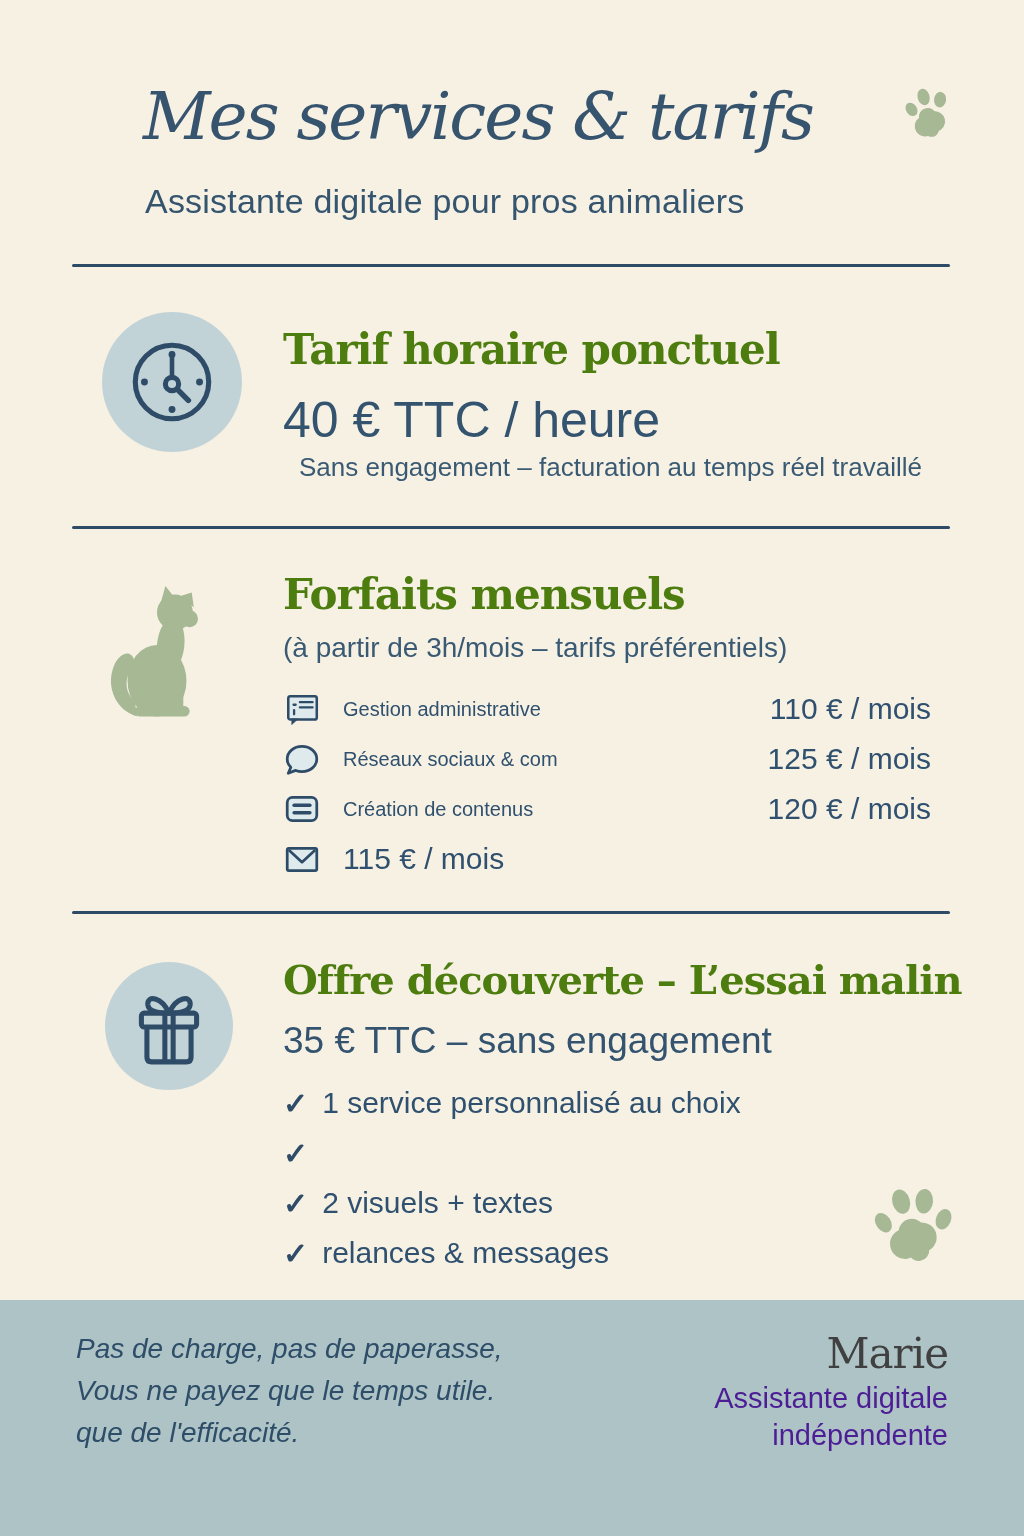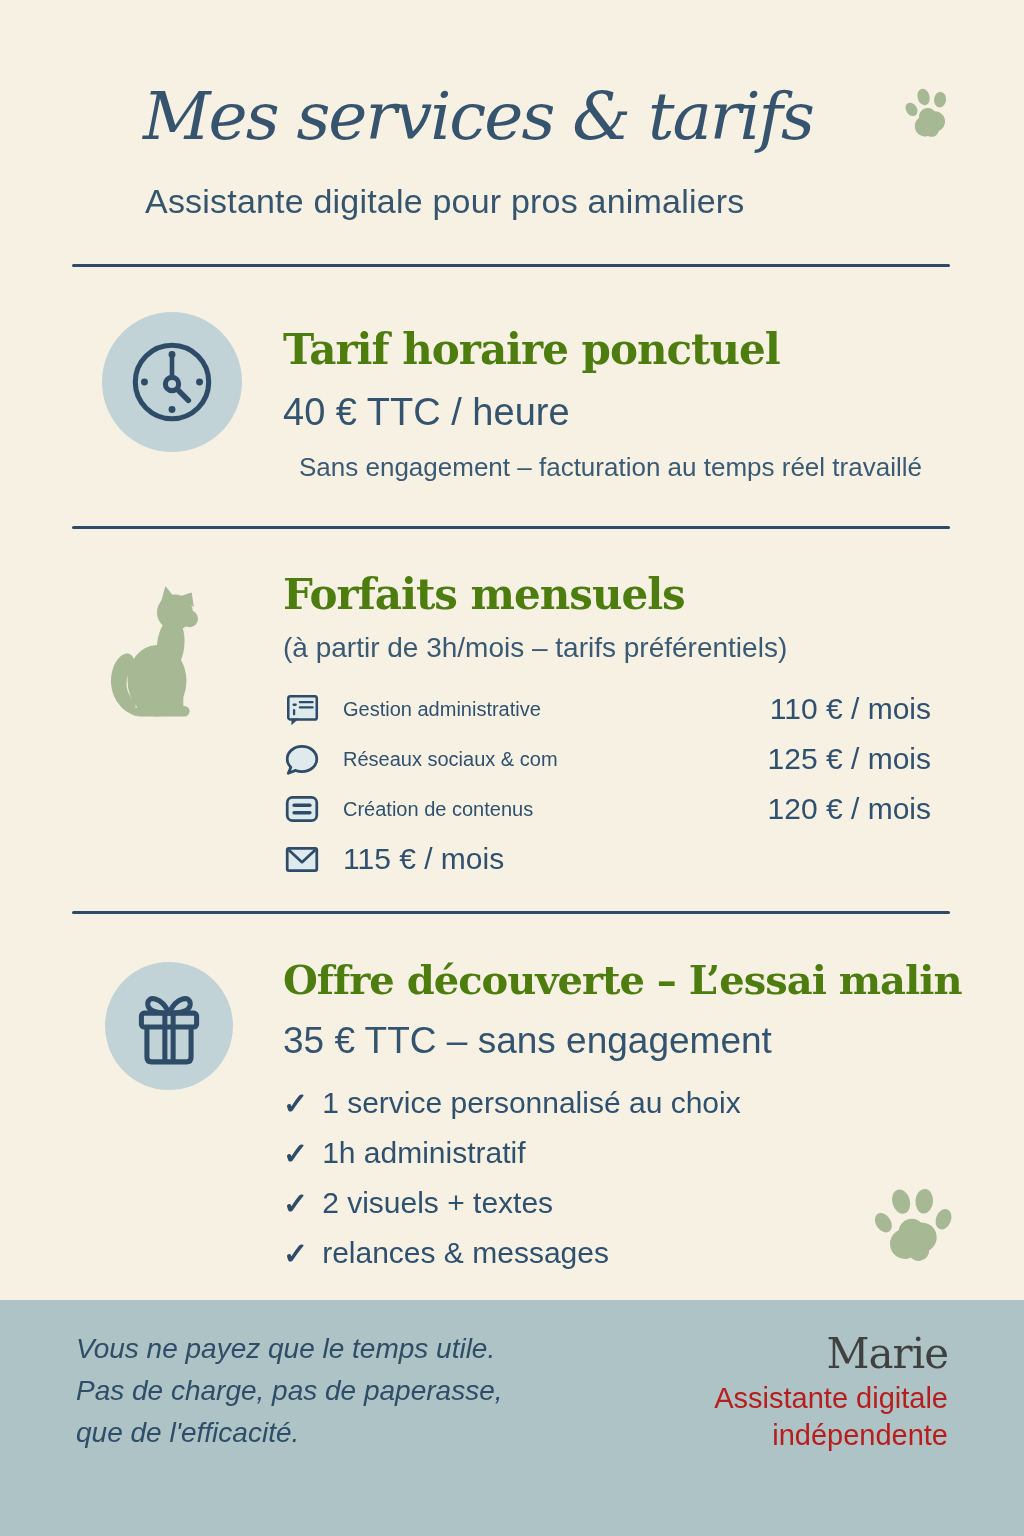--- a/index.html
+++ b/index.html
@@ -27,21 +27,21 @@
   .circle-clock{left:102px;top:312px;width:140px;height:140px;}
   .circle-gift{left:105px;top:962px;width:128px;height:128px;}
   
   .section-title{
     font-family:"DejaVu Serif", serif;font-weight:700;color:#4d7c0f;
     font-size:42px;letter-spacing:-1px;white-space:nowrap;
   }
   .t1{left:283px;top:325px;}
   .t2{left:283px;top:570px;}
   .t3{left:283px;top:956px;font-size:40px;}
-  .price-line{font-size:38px;font-weight:500;color:#33536f;white-space:nowrap;}
+  .price-line{font-size:50px;font-weight:500;color:#33536f;white-space:nowrap;}
   .p1{left:283px;top:391px;}
   .p3{left:283px;top:1020px;font-size:37px;}
   .note-line{font-size:26px;color:#3a5a74;white-space:nowrap;}
   .n1{left:283px;top:452px;margin-left:16px;}
   .n2{left:283px;top:632px;font-size:28px;}
   
   .plan-rows{left:283px;top:684px;width:648px;}
   .plan-row{display:flex;align-items:center;height:50px;}
   .plan-row .row-icon{width:38px;height:38px;flex:0 0 38px;margin-right:22px;}
   .plan-row .row-label{font-size:20px;color:#2f506e;flex:1;white-space:nowrap;}
@@ -55,21 +55,21 @@
   
   .paw-top{left:898px;top:80px;width:60px;height:64px;transform:rotate(-12deg);}
   .paw-bottom{left:868px;top:1178px;width:88px;height:90px;transform:rotate(-10deg);}
   
   .footer-band{left:0;top:1300px;width:1024px;height:236px;background:#adc3c5;}
   .footer-quote{left:76px;top:1328px;font-style:italic;font-size:28px;font-weight:500;
     color:#2e4d68;line-height:42px;}
   .footer-right{right:76px;top:1328px;text-align:right;color:#2e4d68;}
   .footer-name{font-family:"DejaVu Serif", serif;font-size:42px;font-weight:500;
     color:#404040;letter-spacing:-1px;line-height:52px;}
-  .footer-role{font-size:29px;line-height:37px;color:#b91c1c;}
+  .footer-role{font-size:29px;line-height:37px;color:#4c1d95;}
 </style>
 </head>
 <body>
 
 <div class="abs main-title">Mes services &amp; tarifs</div>
 <div class="abs main-subtitle">Assistante digitale pour pros animaliers</div>
 
 <svg class="abs paw-top" viewBox="0 0 100 100">
   <g fill="#a6b894">
     <ellipse cx="24" cy="40" rx="9" ry="12" transform="rotate(-22 24 40)"></ellipse>
@@ -186,21 +186,20 @@
 <div class="abs section-title t3">Offre découverte – L’essai malin</div>
 <div class="abs price-line p3">35 € TTC – sans engagement</div>
 
 <div class="abs checklist">
   <div class="check-item">
     <span class="check-mark">✓</span>
     <span>1 service personnalisé au choix</span>
   </div>
   <div class="check-item">
     <span class="check-mark">✓</span>
-    <span>1h administratif</span>
   </div>
   <div class="check-item">
     <span class="check-mark">✓</span>
     <span>2 visuels + textes</span>
   </div>
   <div class="check-item">
     <span class="check-mark">✓</span>
     <span>relances &amp; messages</span>
   </div>
 </div>
@@ -213,21 +212,21 @@
     <ellipse cx="86" cy="52" rx="8.5" ry="12" transform="rotate(32 86 52)"></ellipse>
     <circle cx="38" cy="72" r="17"></circle>
     <circle cx="58" cy="68" r="17"></circle>
     <circle cx="48" cy="60" r="15"></circle>
     <circle cx="52" cy="82" r="12"></circle>
   </g>
 </svg>
 
 <div class="abs footer-band"></div>
 <div class="abs footer-quote">
+  <div>Pas de charge, pas de paperasse,</div>
   <div>Vous ne payez que le temps utile.</div>
-  <div>Pas de charge, pas de paperasse,</div>
   <div>que de l'efficacité.</div>
 </div>
 <div class="abs footer-right">
   <div class="footer-name">Marie</div>
   <div class="footer-role">Assistante digitale</div>
   <div class="footer-role">indépendente</div>
 </div>
 
 </body></html>

